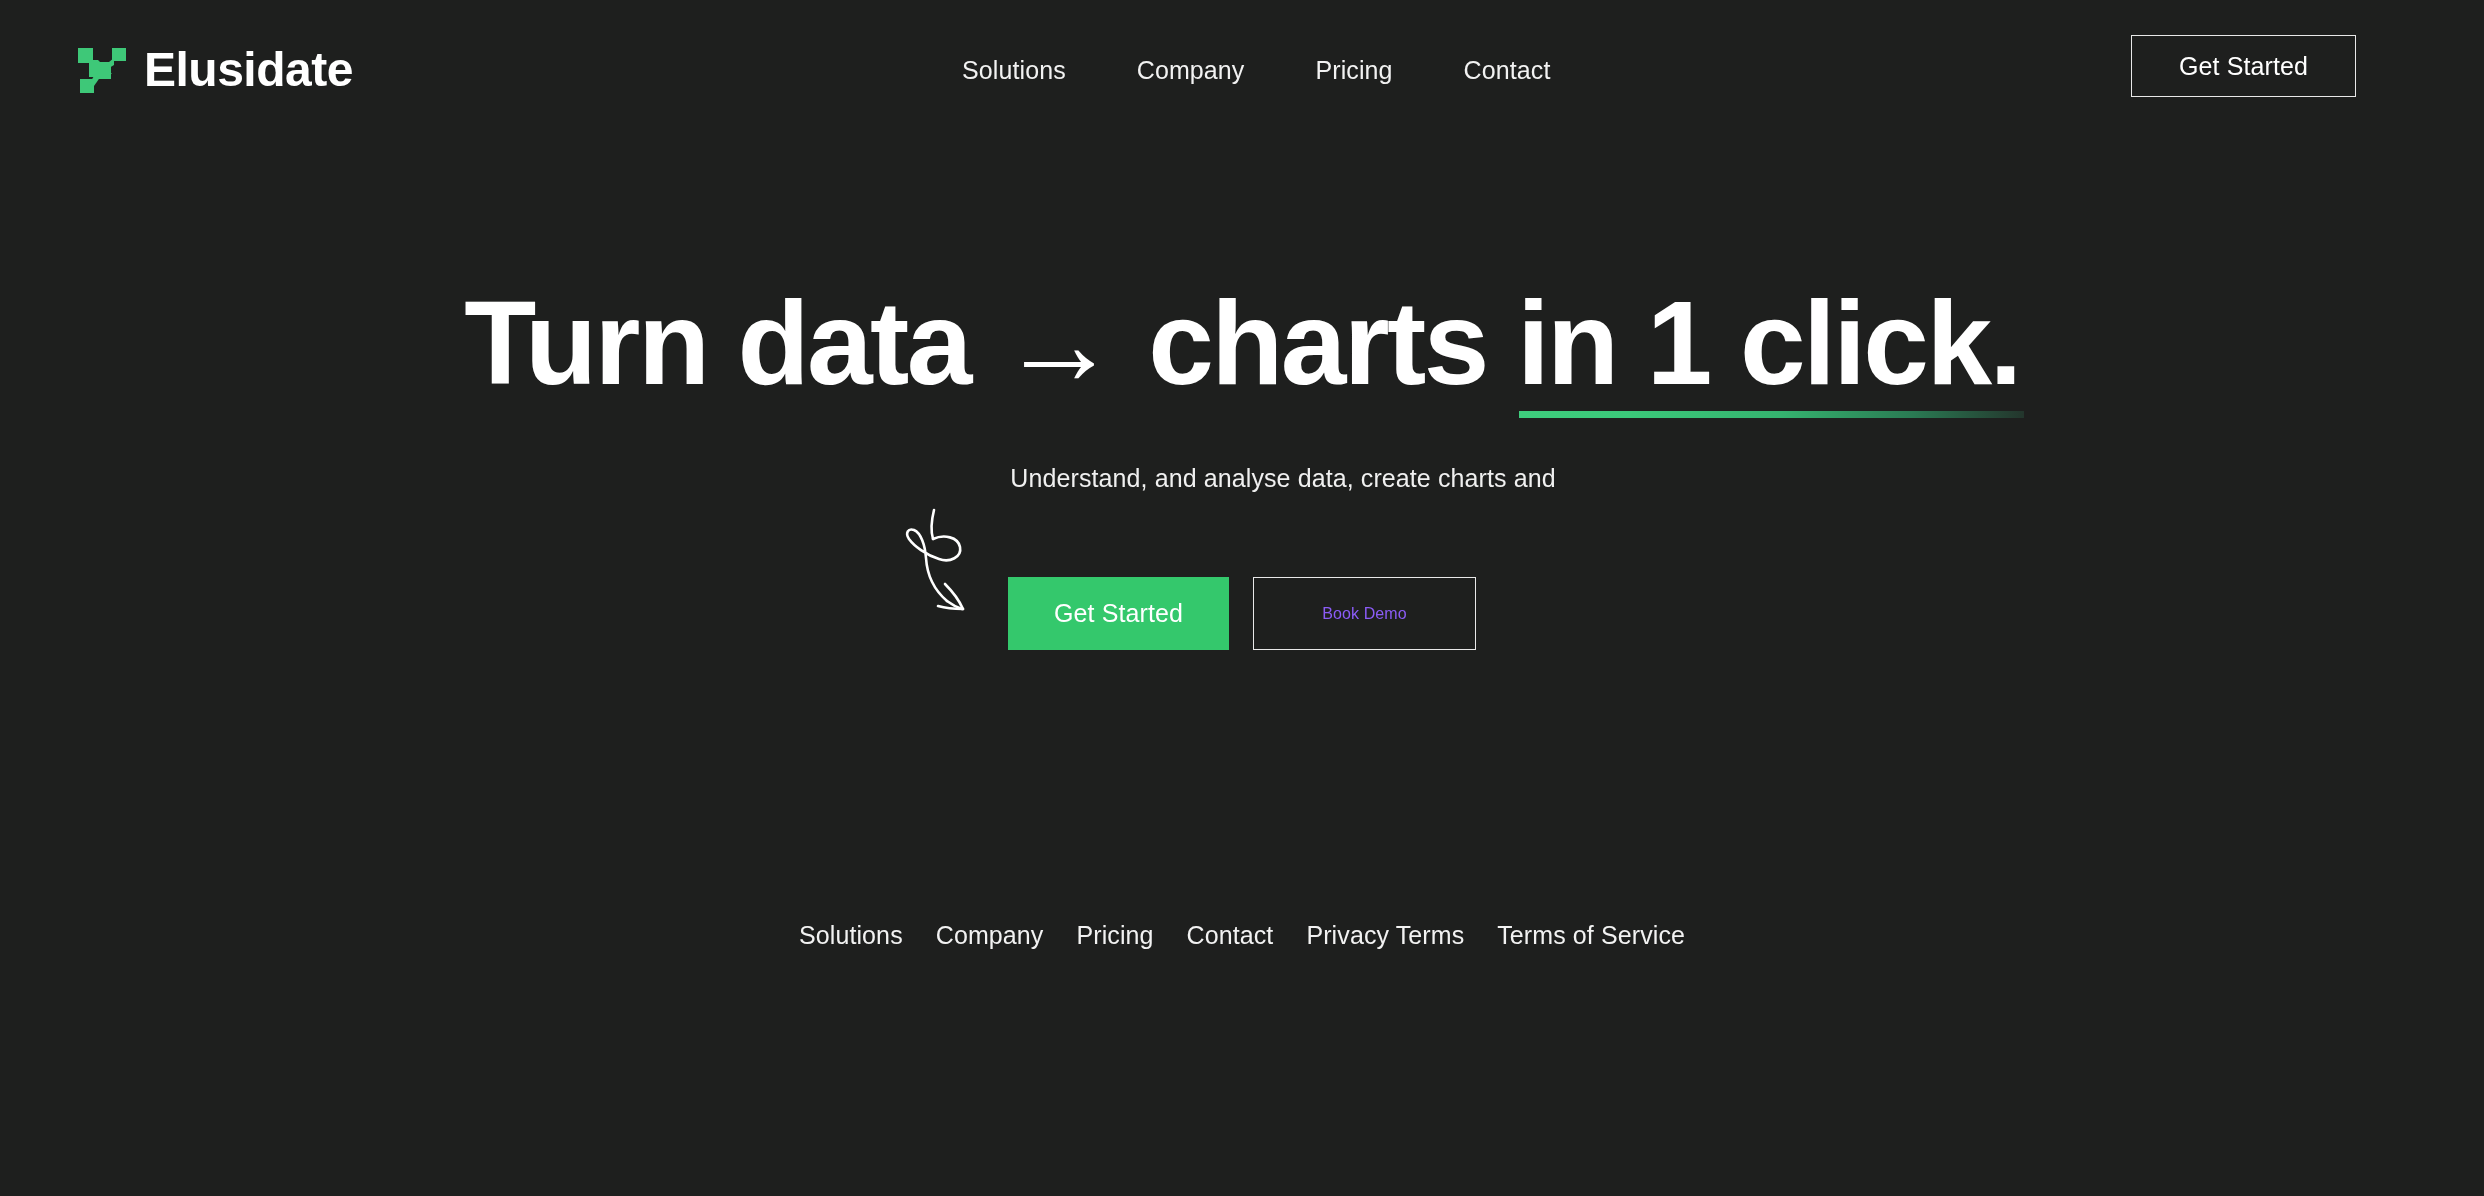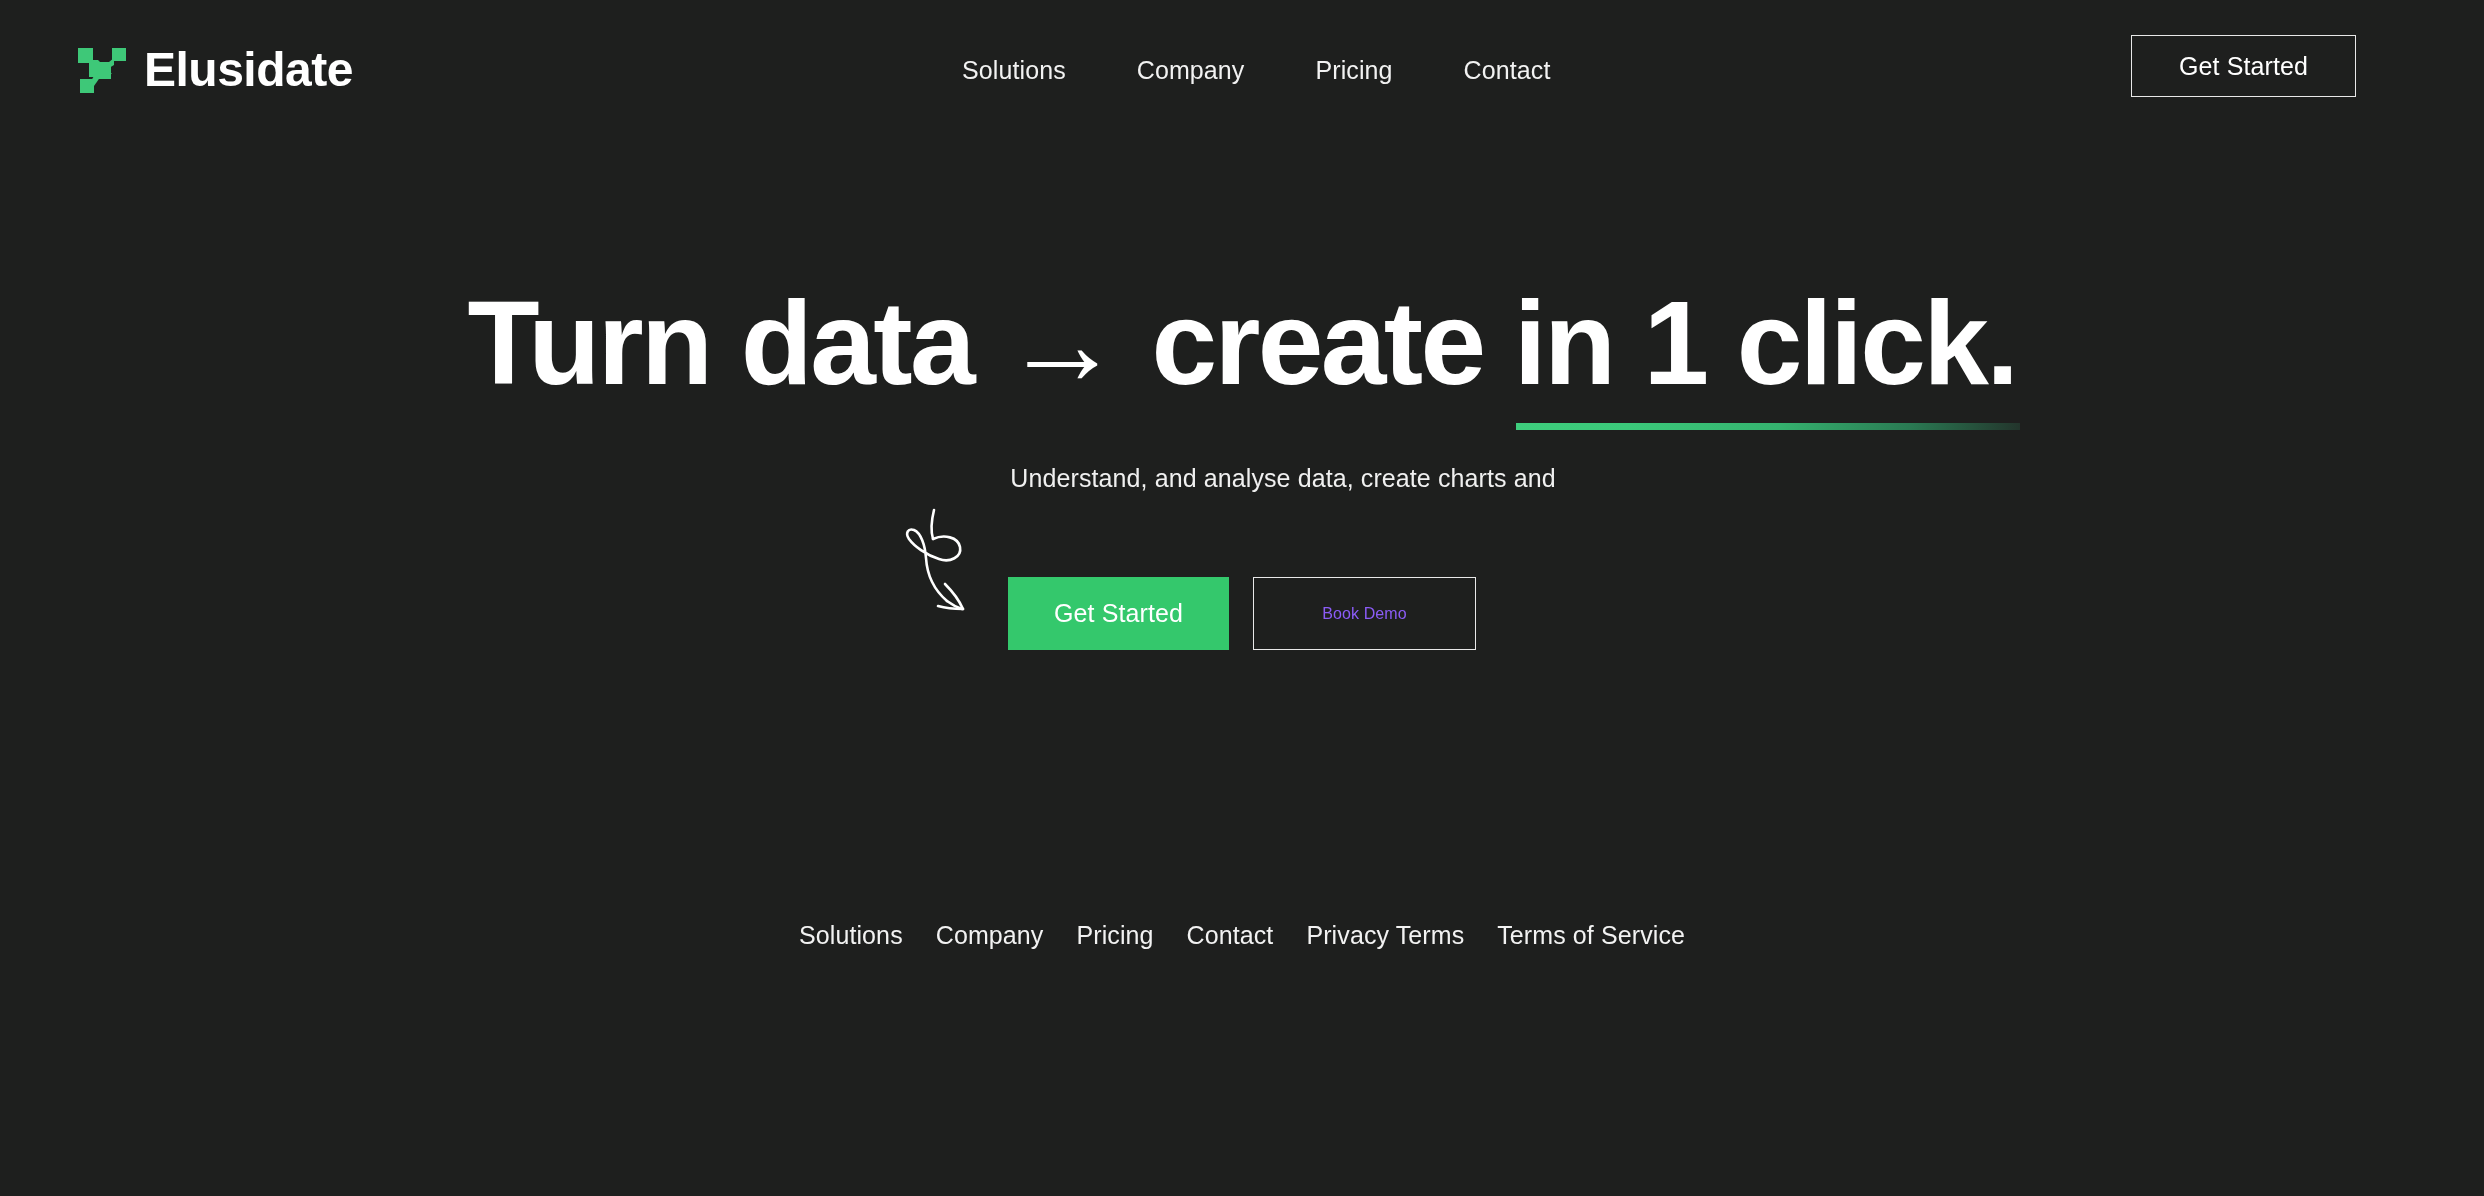--- a/index.html
+++ b/index.html
@@ -122,21 +122,21 @@
   }
 
   .headline .arrow-glyph {
     font-weight: 400;
     letter-spacing: 0;
   }
 
   .headline .accent {
     position: relative;
     display: inline-block;
-    padding-bottom: 16px;
+    padding-bottom: 4px;
   }
 
   .headline .accent::after {
     content: "";
     position: absolute;
     left: 2px;
     right: -4px;
     bottom: -8px;
     height: 7px;
     background: linear-gradient(90deg,
@@ -267,21 +267,21 @@
       <a class="nav-link">Company</a>
       <a class="nav-link">Pricing</a>
       <a class="nav-link">Contact</a>
     </nav>
 
     <button class="header-cta">Get Started</button>
   </header>
 
   <section class="hero">
 
-    <h1 class="headline"><span>Turn data </span><span class="arrow-glyph">→</span><span> create </span><span class="accent">in 1 click.</span></h1>
+    <h1 class="headline"><span>Turn data </span><span class="arrow-glyph">→</span><span> charts </span><span class="accent">in 1 click.</span></h1>
 
     <p class="subtitle">
       <span>Understand, and analyse data, create charts and</span><br>
     </p>
 
     <span class="doodle-arrow">
       <svg width="120" height="115" viewBox="0 0 120 115" xmlns="http://www.w3.org/2000/svg">
         <g fill="none" stroke="#ffffff" stroke-width="2.6" stroke-linecap="round" stroke-linejoin="round">
           <path d="M36 4 C 33 16, 33 26, 35 33"></path>
           <path d="M35 33 C 46 28, 60 31, 62 41 C 64 51, 52 57, 41 53

